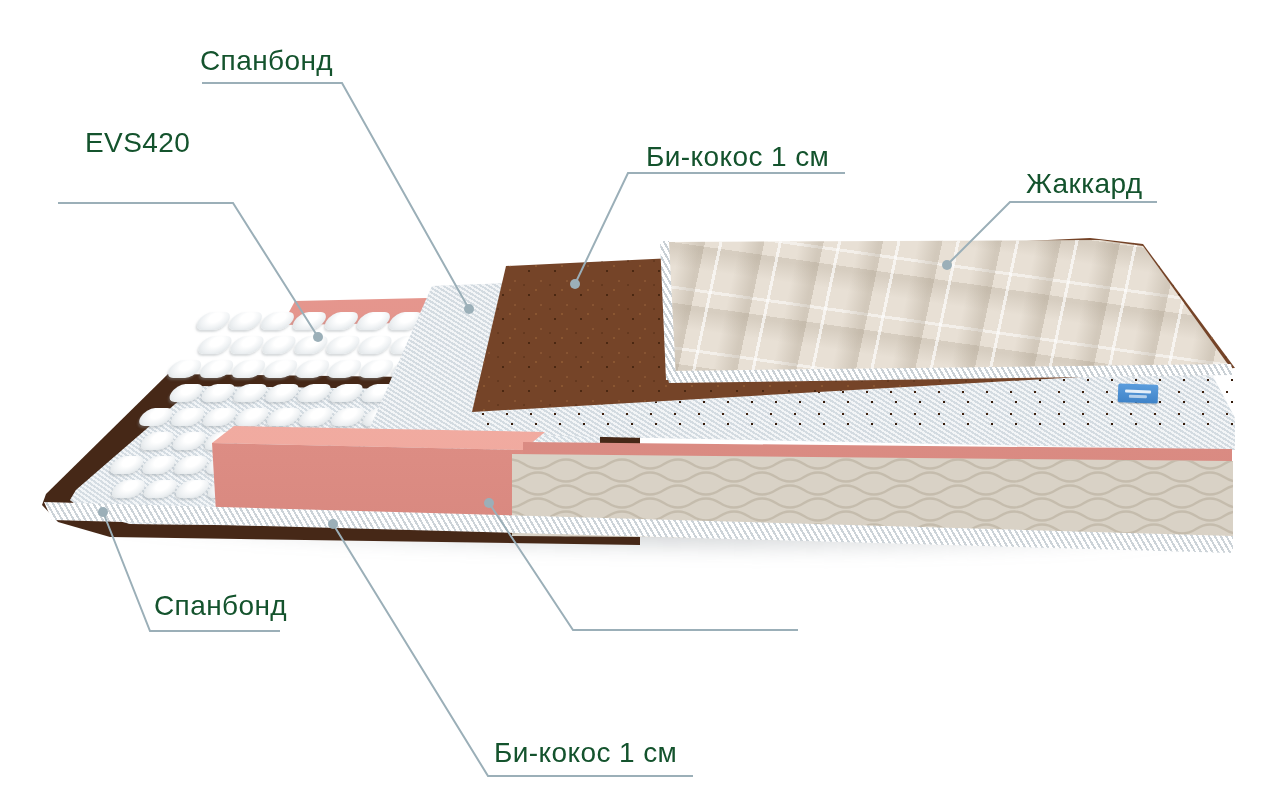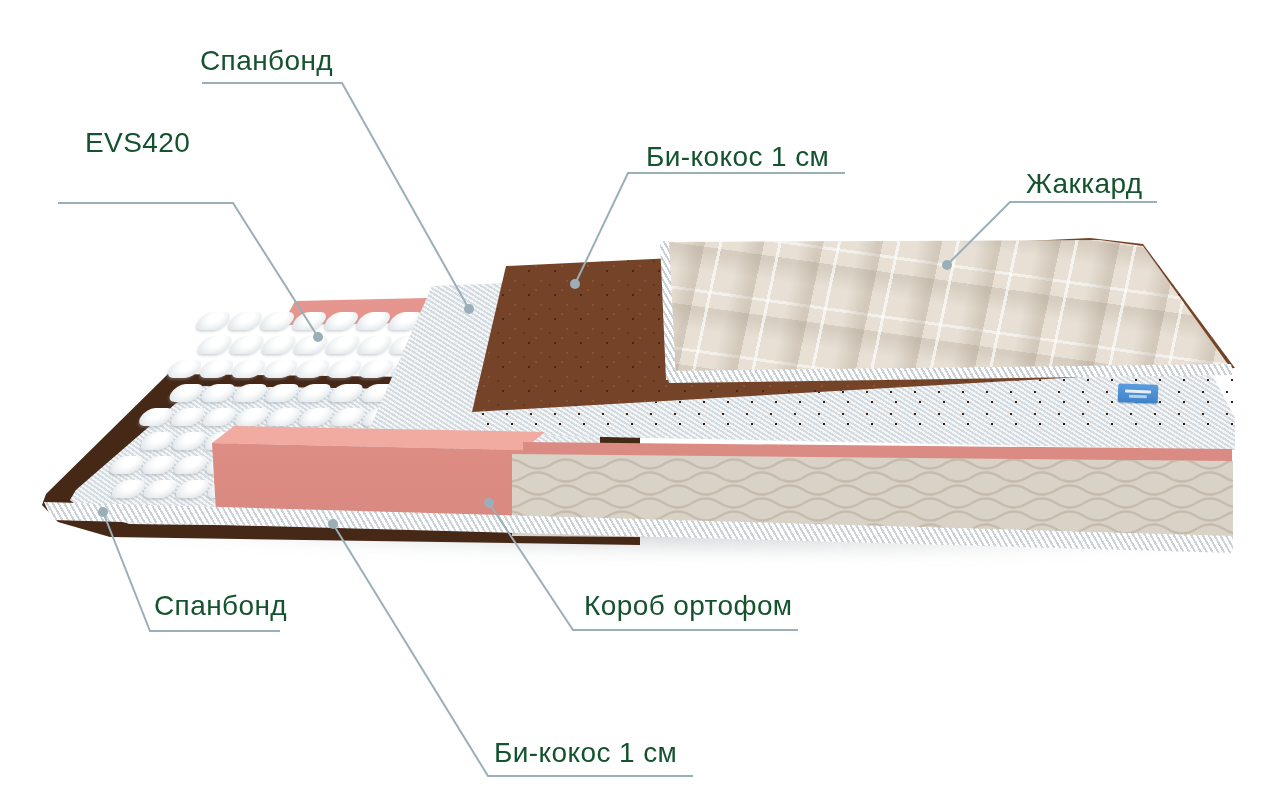--- a/index.html
+++ b/index.html
@@ -170,20 +170,17 @@
   </div>
   <div class="lbl" style="left:646px;top:141px;">
     <span>Би-кокос 1 см</span>
   </div>
   <div class="lbl" style="left:1026px;top:168px;">
     <span>Жаккард</span>
   </div>
   <div class="lbl" style="left:154px;top:590px;">
     <span>Спанбонд</span>
   </div>
-  <div class="lbl" style="left:584px;top:590px;">
-    <span>Короб ортофом</span>
-  </div>
   <div class="lbl" style="left:494px;top:737px;">
     <span>Би-кокос 1 см</span>
   </div>
 
 </div>
 
 </body></html>

